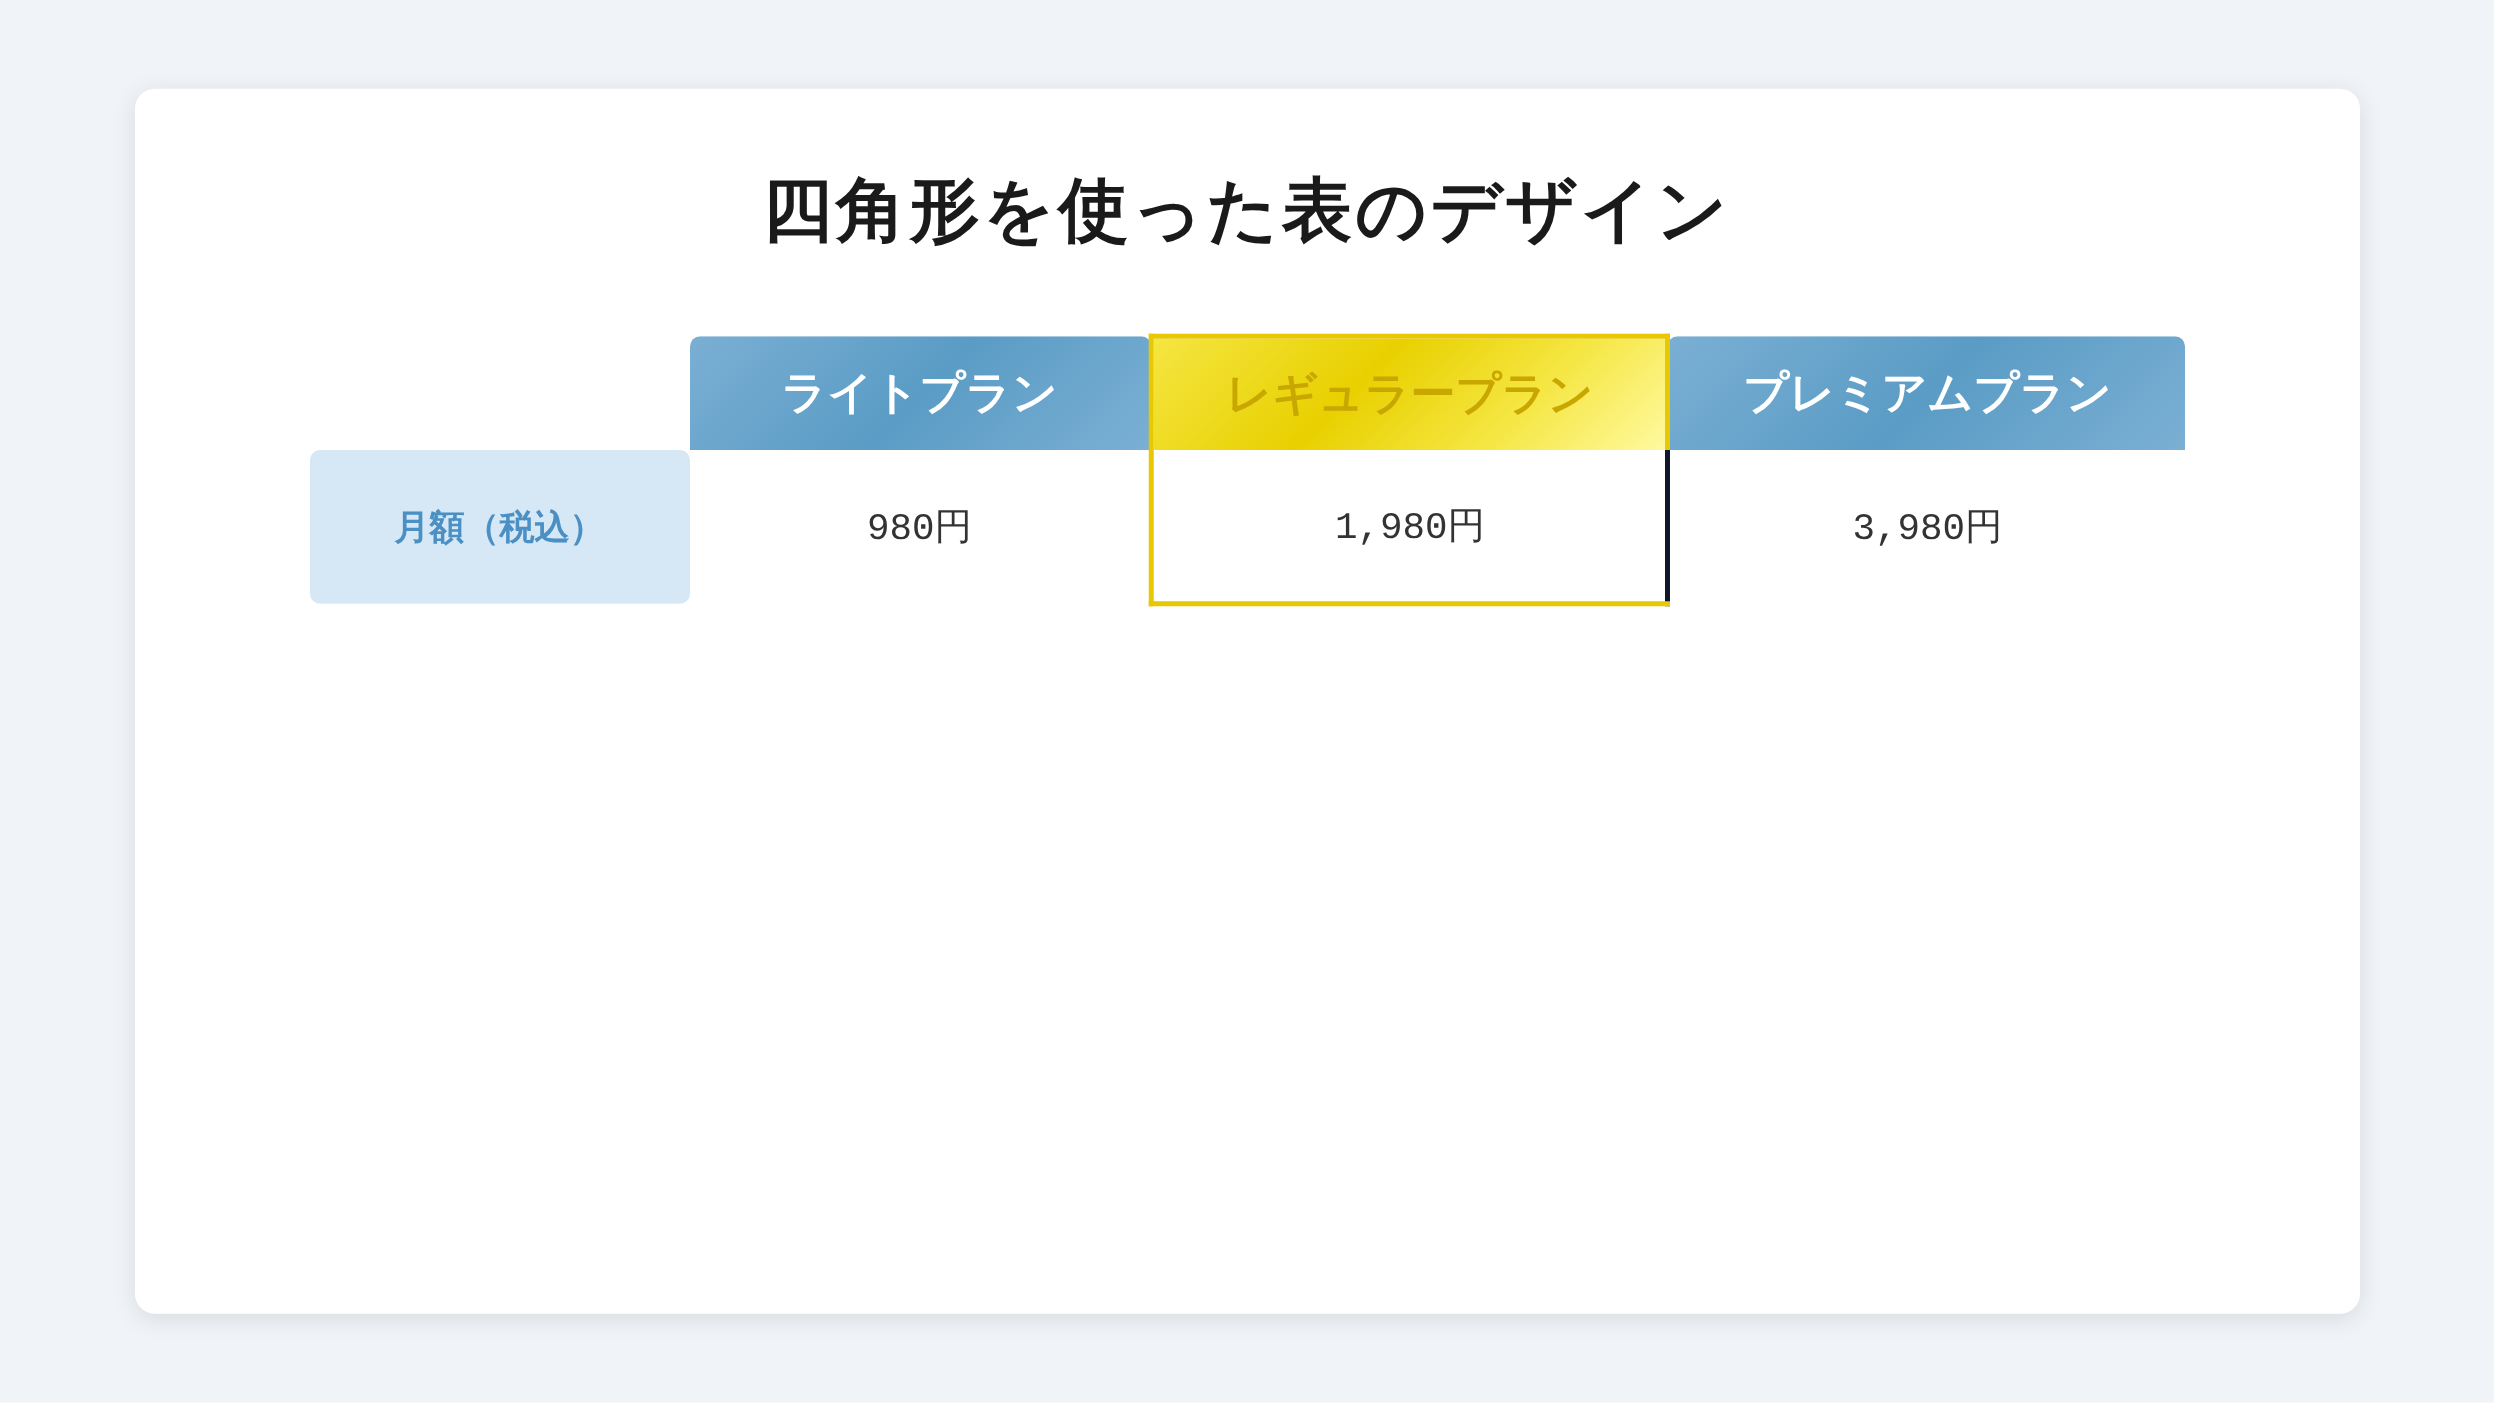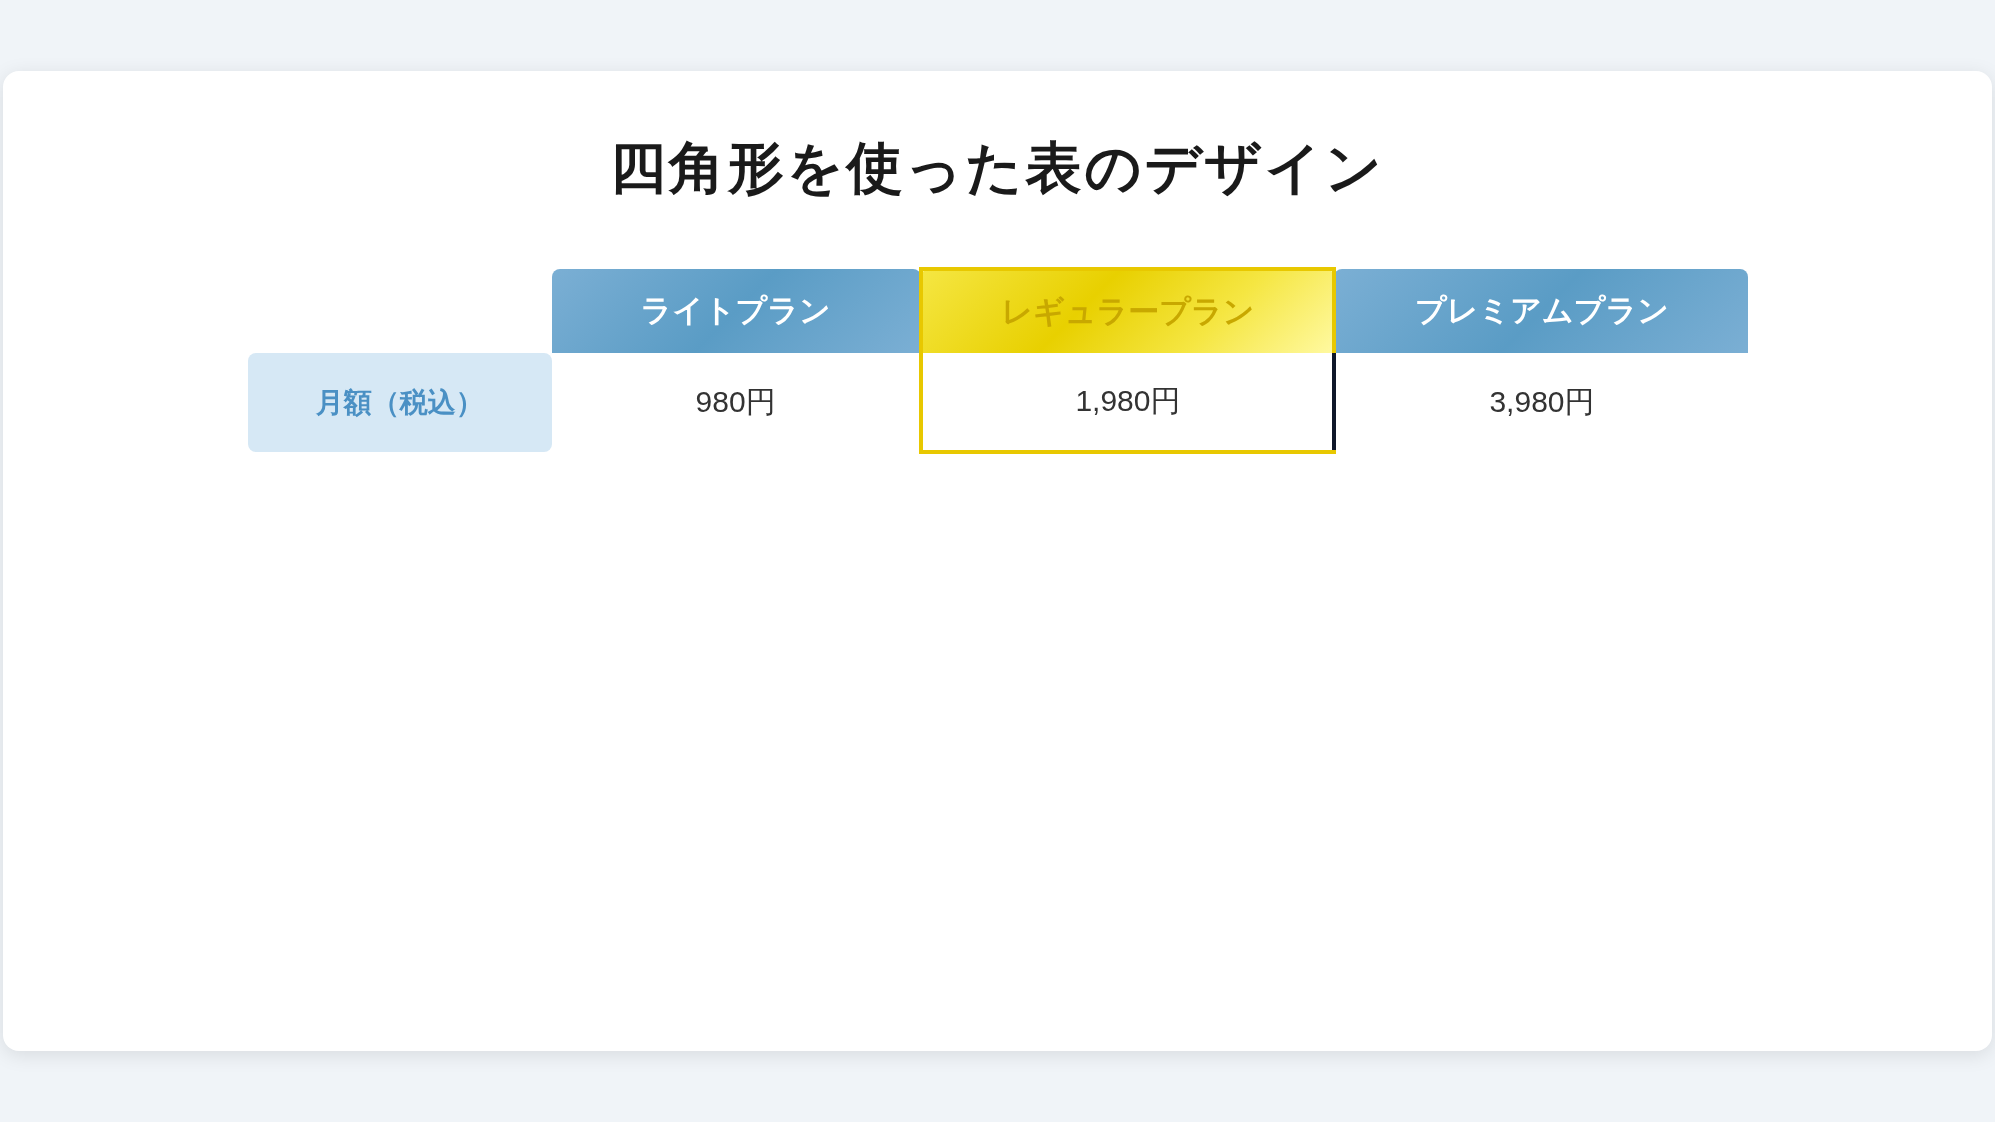--- a/index.html
+++ b/index.html
@@ -12,29 +12,30 @@
       width: 1995px;
       height: 1122px;
       background: #f0f4f8;
       display: flex;
       align-items: center;
       justify-content: center;
       font-family: 'Hiragino Sans', 'Hiragino Kaku Gothic ProN', 'Yu Gothic', 'Meiryo', sans-serif;
     }
 
     .slide-container {
-      width: 1989px;
+      width: 1780px;
       height: 980px;
       background: #ffffff;
       border-radius: 16px;
       display: flex;
       flex-direction: column;
       align-items: center;
       padding: 60px 80px 60px 80px;
       box-shadow: 0 4px 20px rgba(0,0,0,0.1);
+      font-family: Liberation Mono, monospace;
     }
 
     .slide-title {
       font-size: 56px;
       font-weight: bold;
       color: #1a1a1a;
       margin-bottom: 60px;
       letter-spacing: 0.05em;
     }
 
@@ -45,21 +46,21 @@
     }
 
     .pricing-table {
       width: 100%;
       border-collapse: collapse;
     }
 
     
     .header-row th {
       padding: 20px 30px;
-      font-size: 31px;
+      font-size: 36px;
       font-weight: bold;
       text-align: center;
       color: #ffffff;
     }
 
     .header-row th:first-child {
       background: transparent;
       width: 280px;
     }
 
@@ -78,21 +79,21 @@
     }
 
     .th-premium {
       background: linear-gradient(135deg, #7bafd4 0%, #5a9cc5 50%, #7bafd4 100%);
       border-radius: 8px 8px 0 0;
       width: 380px;
     }
 
     
     .data-row td {
-      padding: 28px 30px;
+      padding: 40px 30px;
       font-size: 30px;
       text-align: center;
       color: #333333;
       border-bottom: 1.5px solid #cccccc;
     }
 
     .data-row:last-child td {
       border-bottom: none;
     }
 

